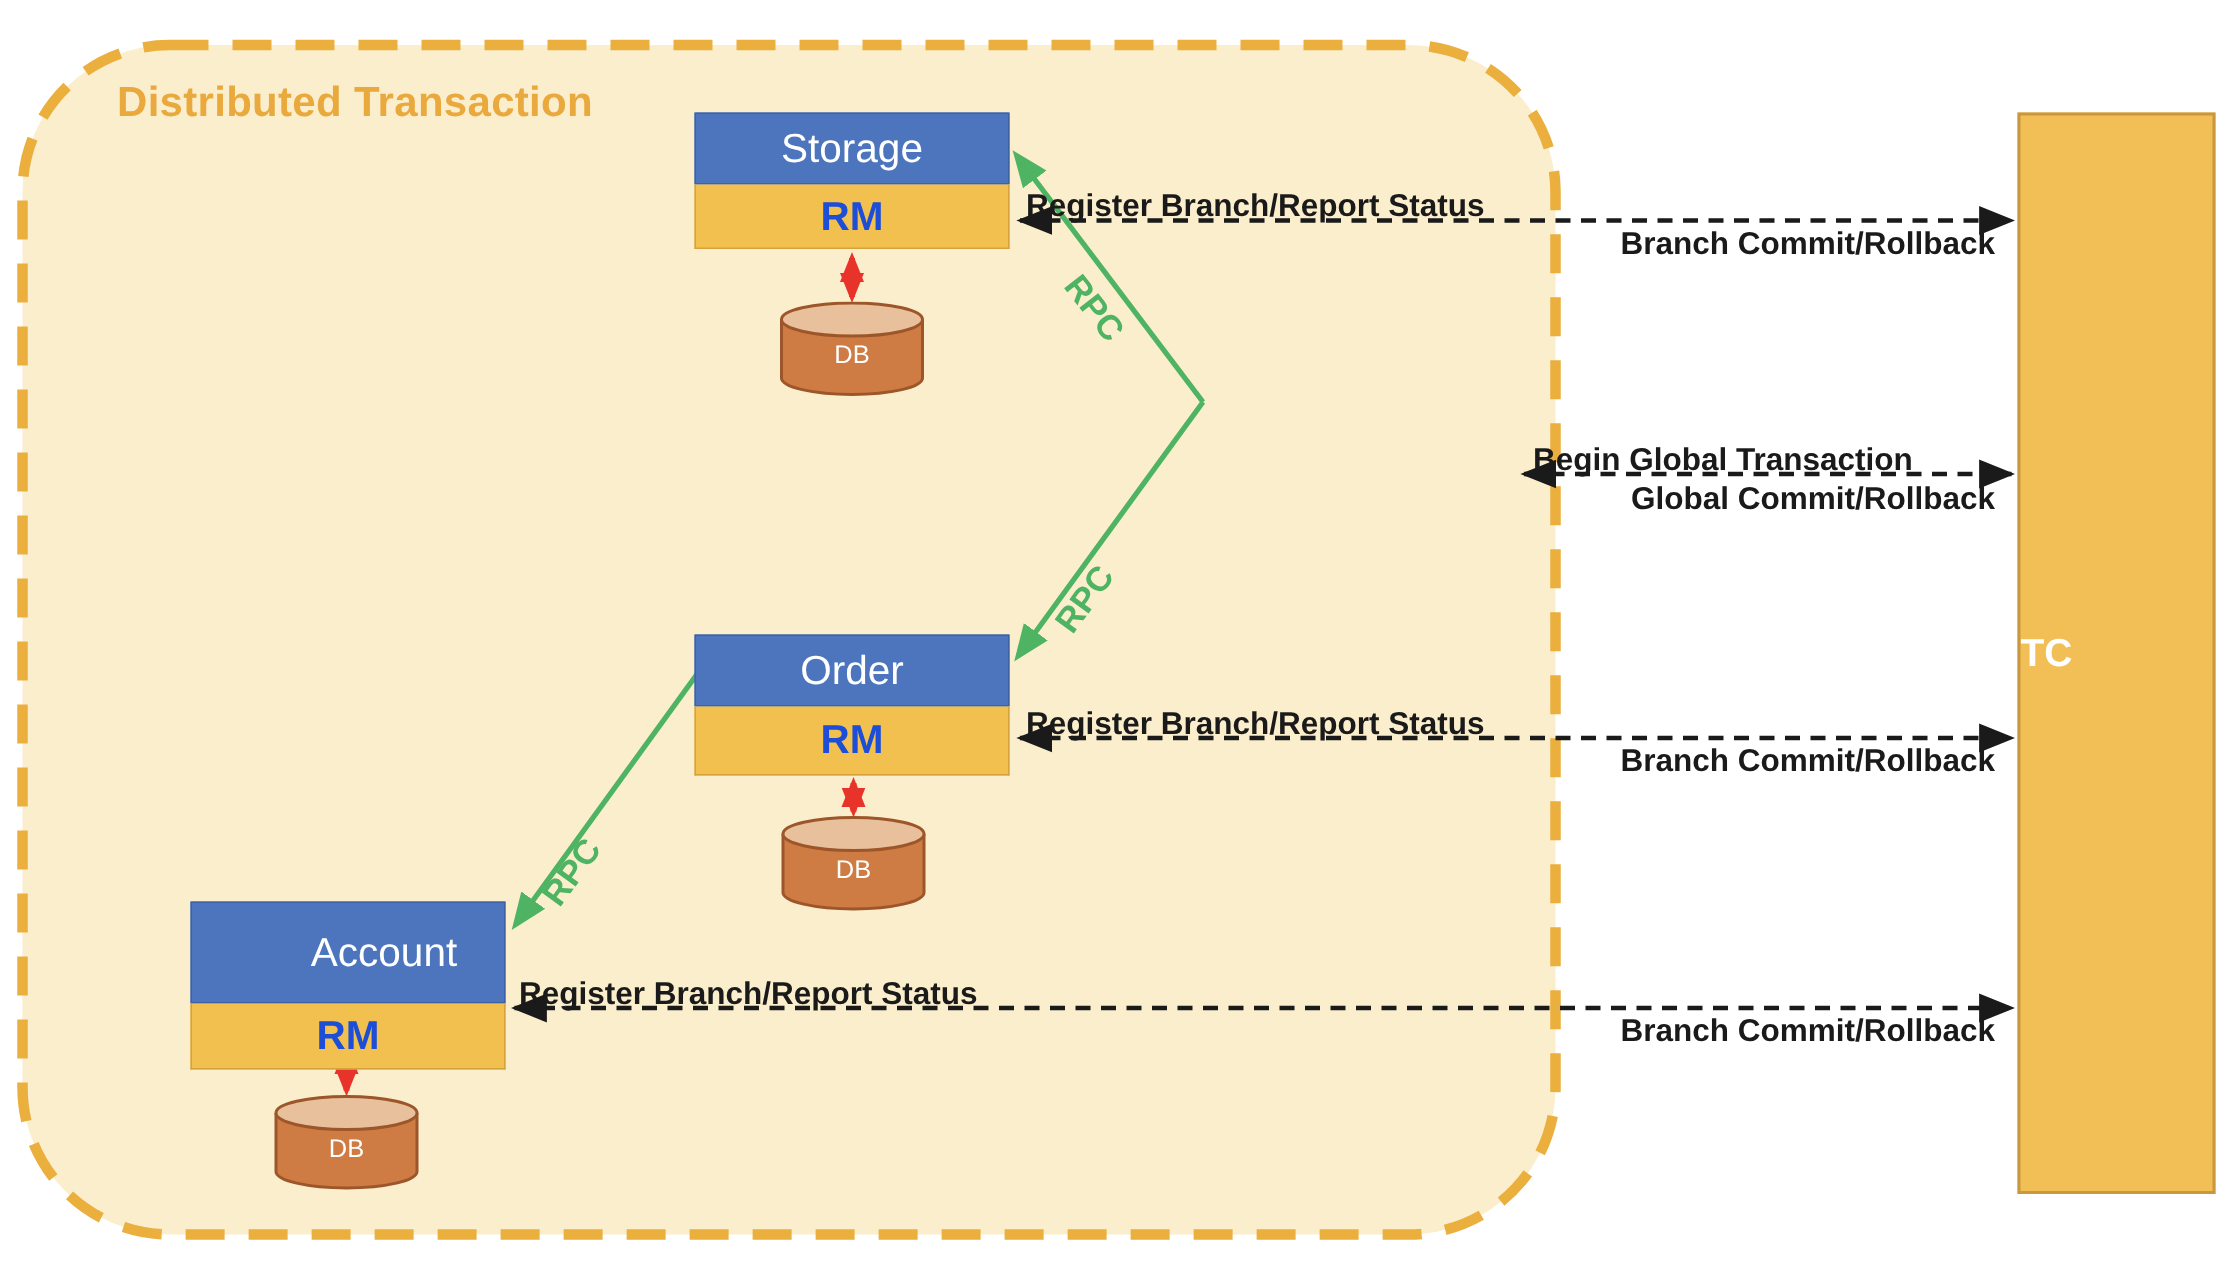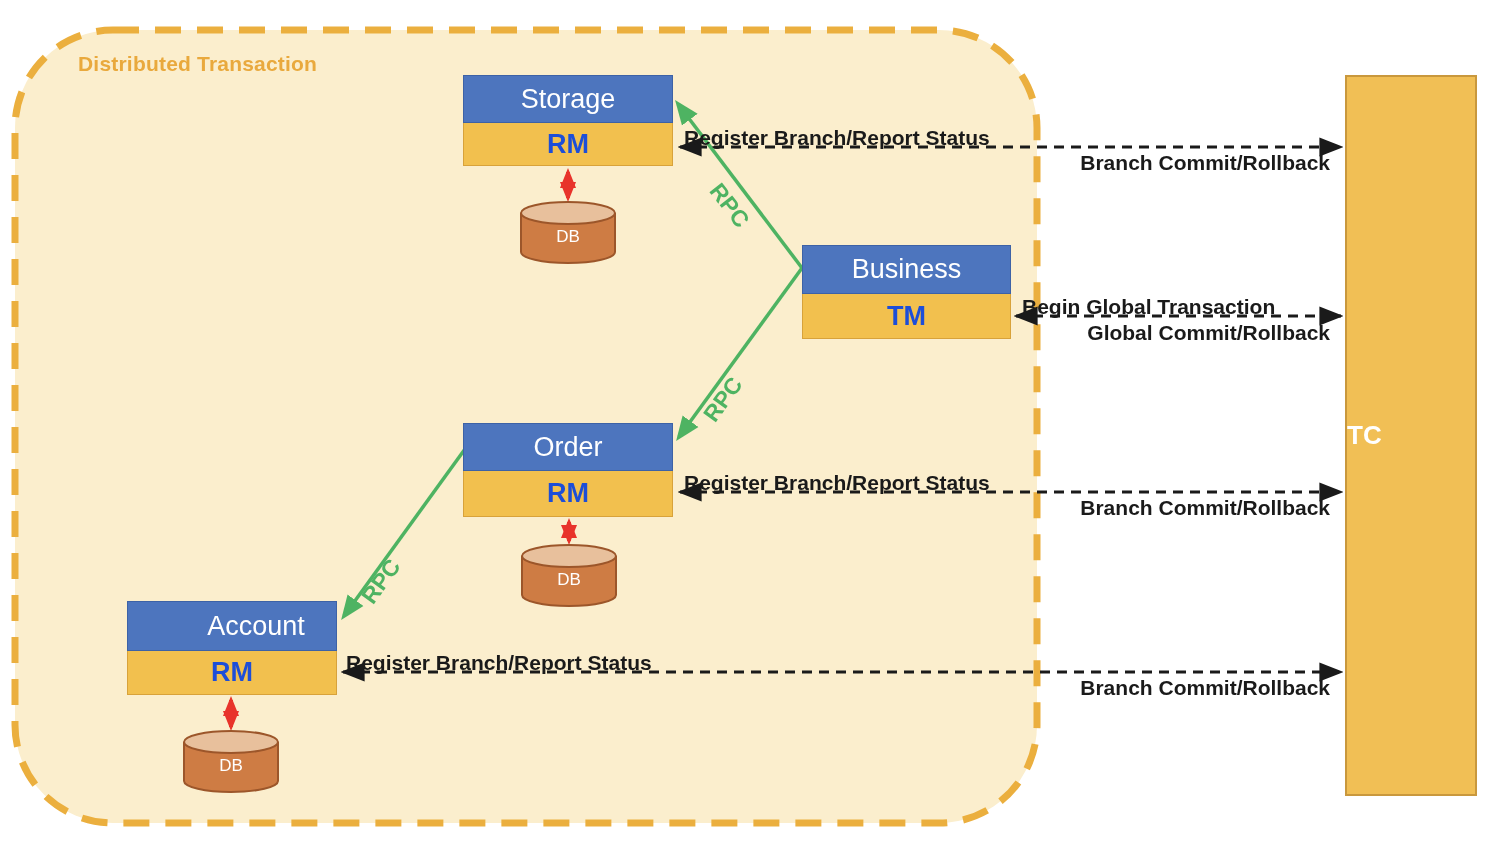--- a/index.html
+++ b/index.html
@@ -26,21 +26,21 @@
 
   .boundary{fill:var(--containerFill);stroke:var(--containerBorder);stroke-width:7;}
   .blackdash{stroke:var(--ink);stroke-width:3;fill:none;stroke-dasharray:10 7;}
   .greenline{stroke:var(--green);stroke-width:3.5;fill:none;}
   .redline{stroke:var(--red);stroke-width:4;fill:none;stroke-dasharray:7 5;}
   .mk-black{fill:var(--ink);}
   .mk-green{fill:var(--green);}
   .mk-red{fill:var(--red);}
 
   .abs{position:absolute;}
-  .diagram-title{left:78px;top:52px;font-size:21px;font-weight:bold;color:var(--titleColor);letter-spacing:.2px;}
+  .diagram-title{left:78px;top:52px;font-size:28px;font-weight:bold;color:var(--titleColor);letter-spacing:.2px;}
 
   .service-box{display:flex;flex-direction:column;}
   .svc-header{background:var(--blue);border:1.5px solid var(--blueBorder);color:#fff;
     display:flex;align-items:center;justify-content:center;font-size:27px;box-sizing:border-box;}
   .svc-role{background:var(--yellow);border:1.5px solid var(--yellowBorder);border-top:none;color:#1d4ed8;
     display:flex;align-items:center;justify-content:center;font-size:27px;font-weight:bold;box-sizing:border-box;}
 
   .tc-box{left:1345px;top:75px;width:132px;height:721px;background:var(--tcFill);
     border:2px solid var(--tcBorder);box-sizing:border-box;display:flex;align-items:center;justify-content:flex-start;}
   .tc-label{color:#fff;font-size:26px;font-weight:bold;}
@@ -100,28 +100,24 @@
     <div class="svc-header" style="height:48px;">Storage</div>
     <div class="svc-role" style="height:43px;">RM</div>
   </div>
 
   <div class="abs service-box" style="left:463px;top:423px;width:210px;">
     <div class="svc-header" style="height:48px;">Order</div>
     <div class="svc-role" style="height:46px;">RM</div>
   </div>
 
   <div class="abs service-box" style="left:127px;top:601px;width:210px;">
-    <div class="svc-header" style="height:50px;padding-left:48px;">Account</div>
+    <div class="svc-header" style="height:68px;padding-left:48px;">Account</div>
     <div class="svc-role" style="height:44px;">RM</div>
   </div>
 
-  <div class="abs service-box" style="left:802px;top:245px;width:209px;">
-    <div class="svc-header" style="height:49px;">Business</div>
-    <div class="svc-role" style="height:45px;">TM</div>
-  </div>
 
   <div class="abs tc-box">
     <span class="tc-label">TC</span>
   </div>
 
   <div class="abs db" style="left:518px;top:201px;">
     <svg viewBox="0 0 100 64" width="100" height="64">
       <path d="M3,12 v39 a47,11 0 0 0 94,0 v-39" style="fill:var(--dbBody);stroke:var(--dbBorder);stroke-width:2;"></path>
       <ellipse cx="50" cy="12" rx="47" ry="11" style="fill:var(--dbTop);stroke:var(--dbBorder);stroke-width:2;"></ellipse>
     </svg>

